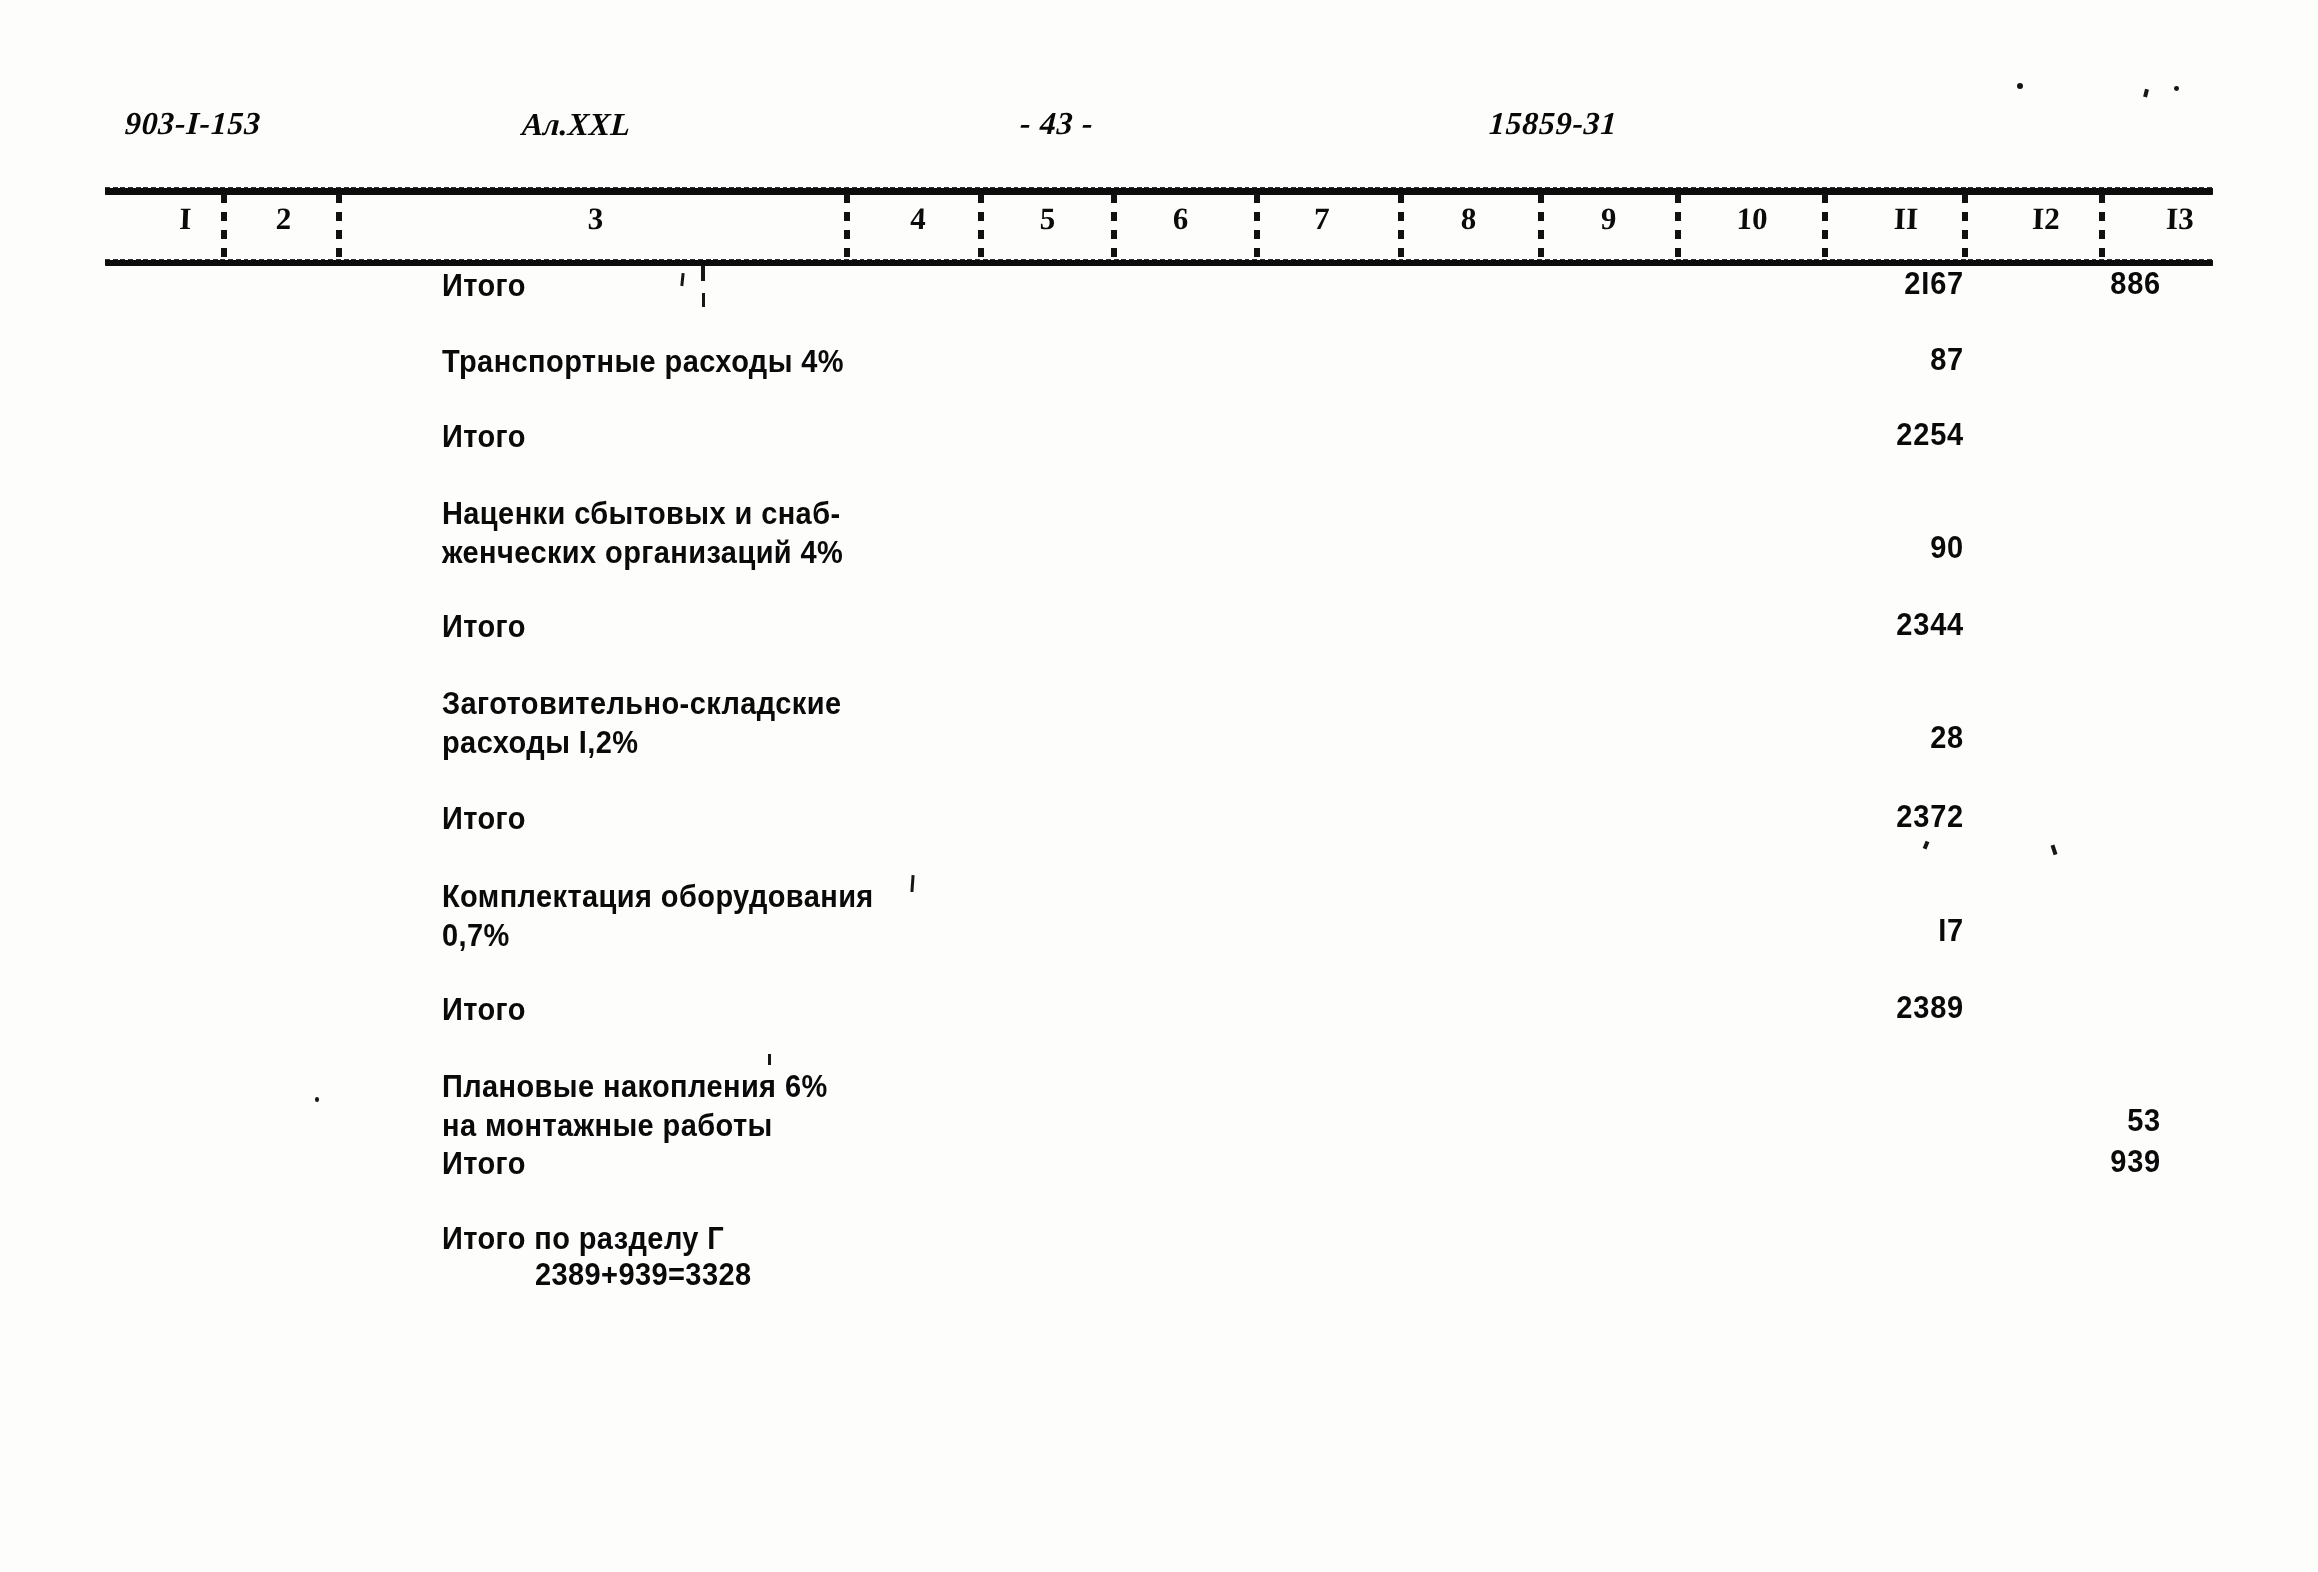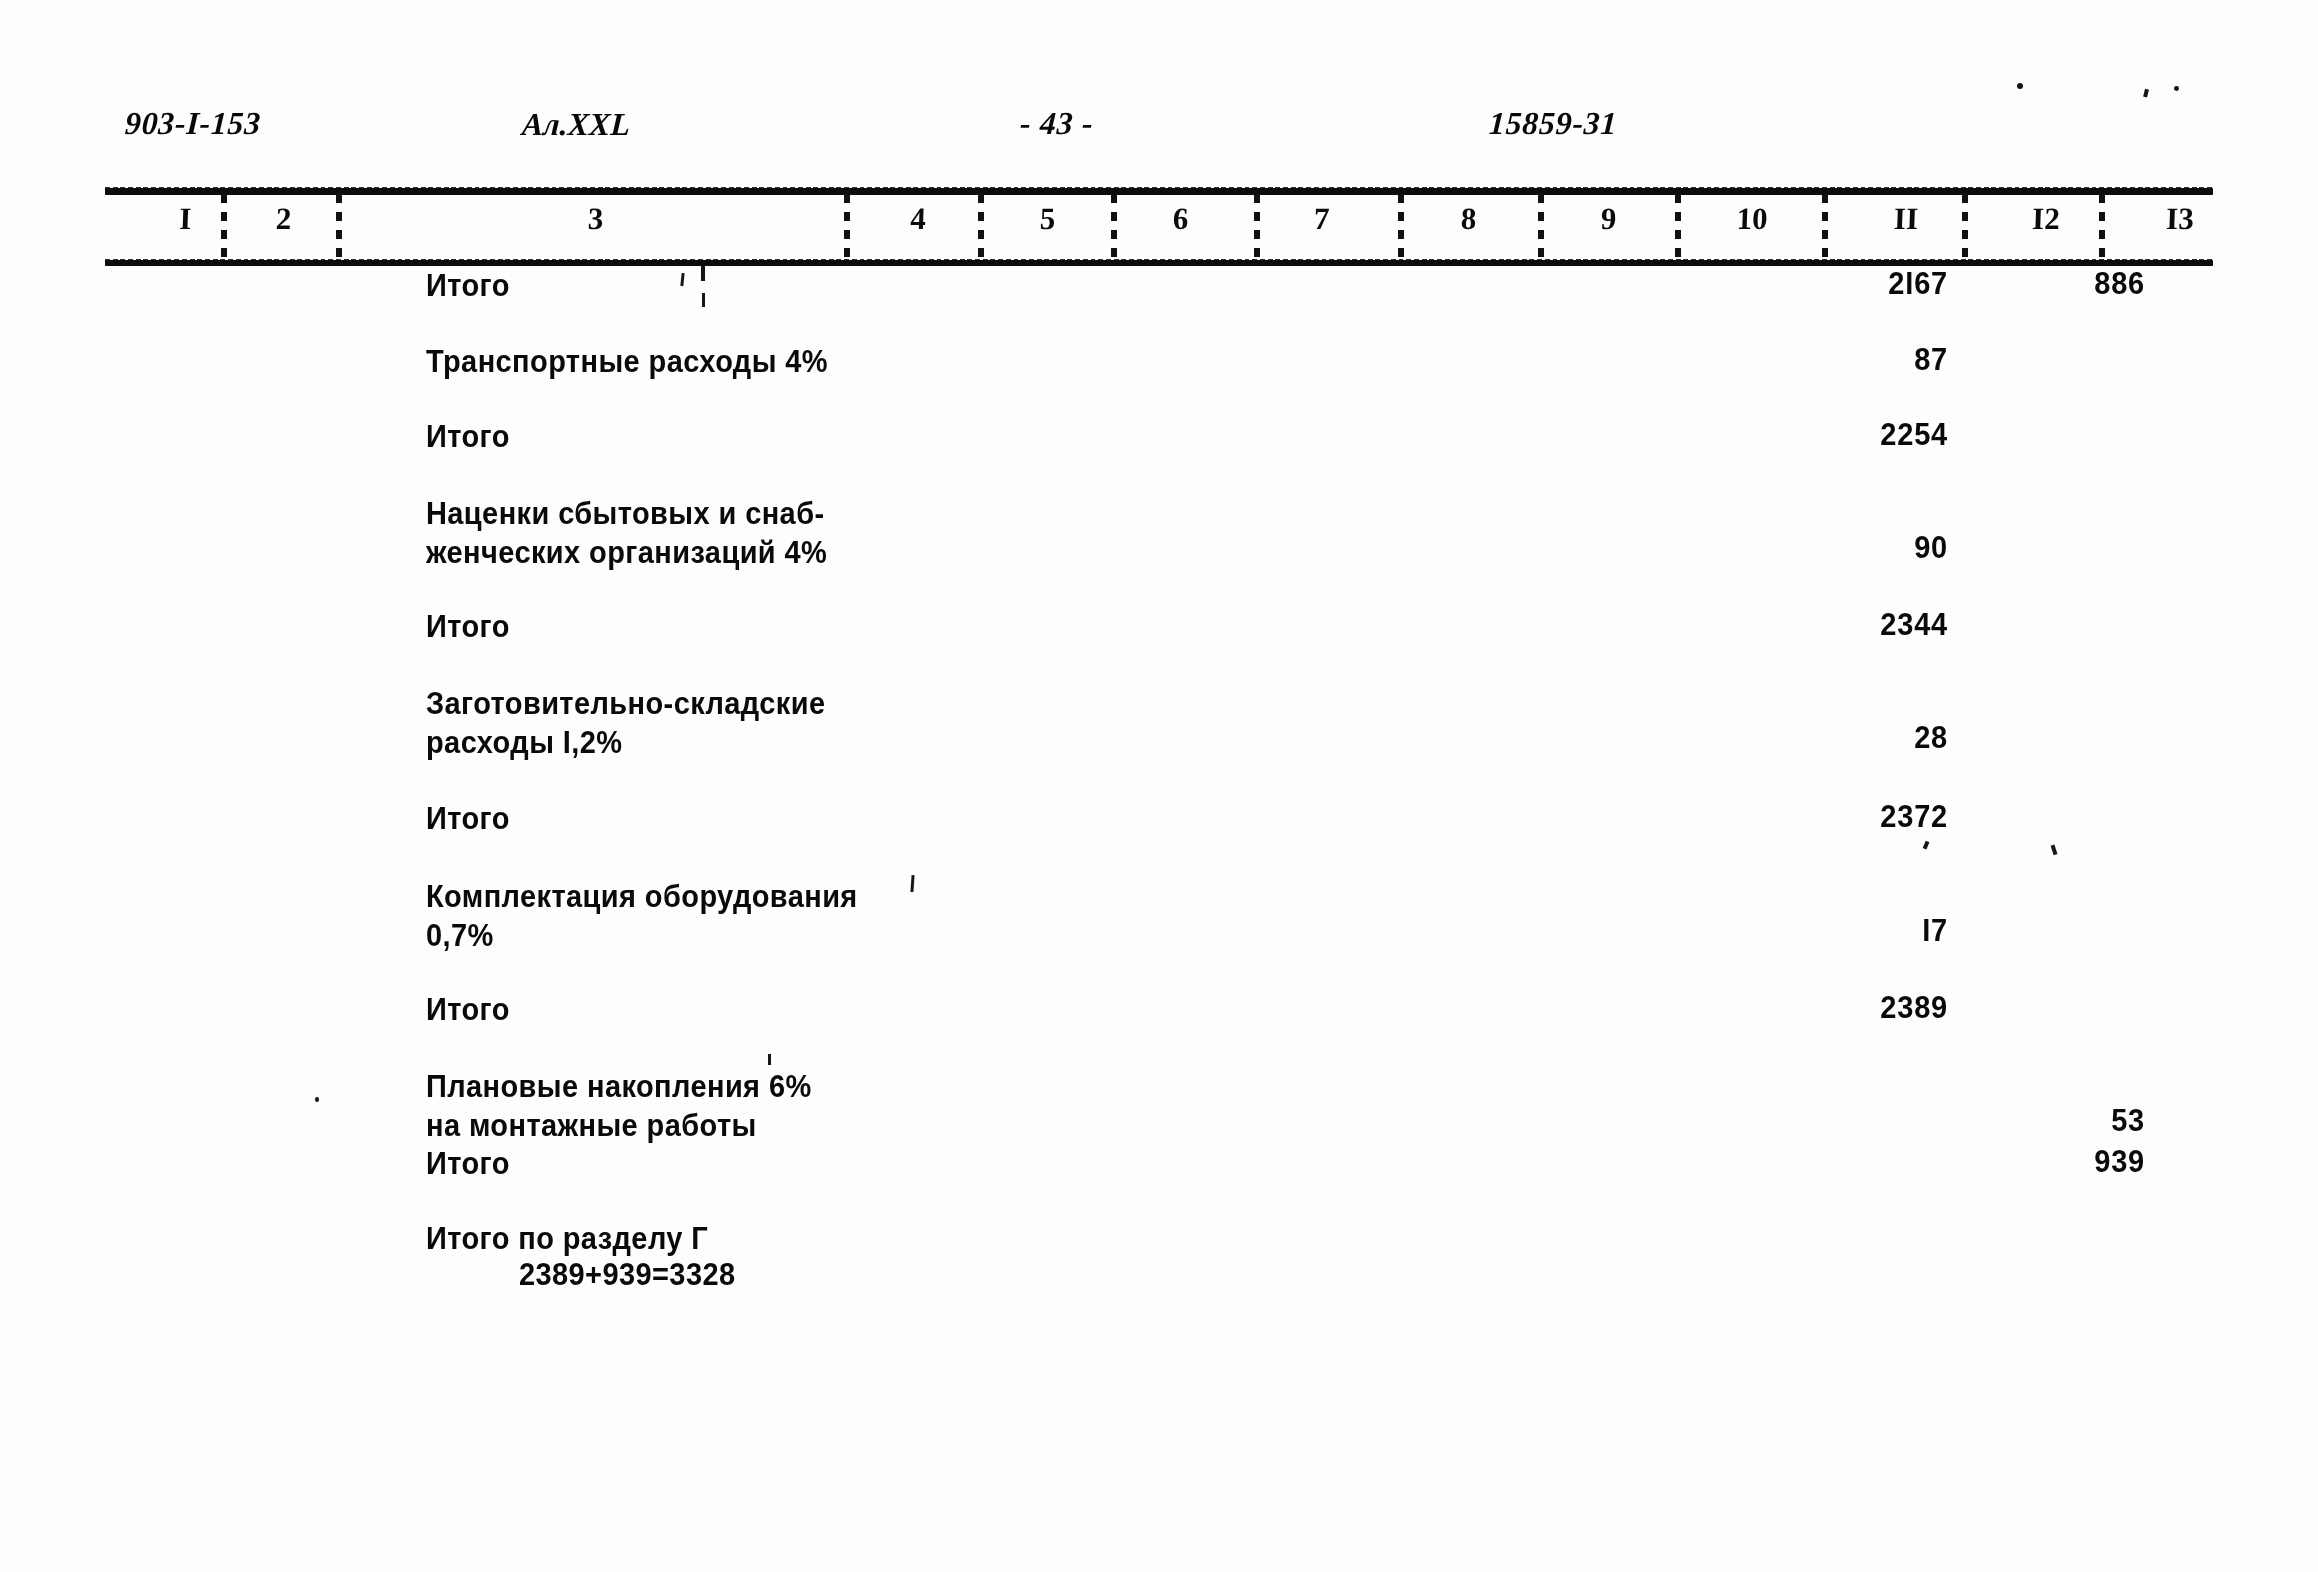--- a/index.html
+++ b/index.html
@@ -98,21 +98,21 @@
     font-size: 31px;
     color: #0b0b0b;
     text-align: center;
     transform: skewX(-2deg);
     white-space: nowrap;
   }
 
   
   #body {
     position: absolute;
-    left: 0;
+    left: 16px;
     top: 266px;
     width: 2057px;
     height: 1051px;
   }
   .row { position: absolute; left: 0; width: 2319px; }
 
   .label {
     position: absolute;
     left: 426px;
     font-family: "Liberation Sans", sans-serif;

